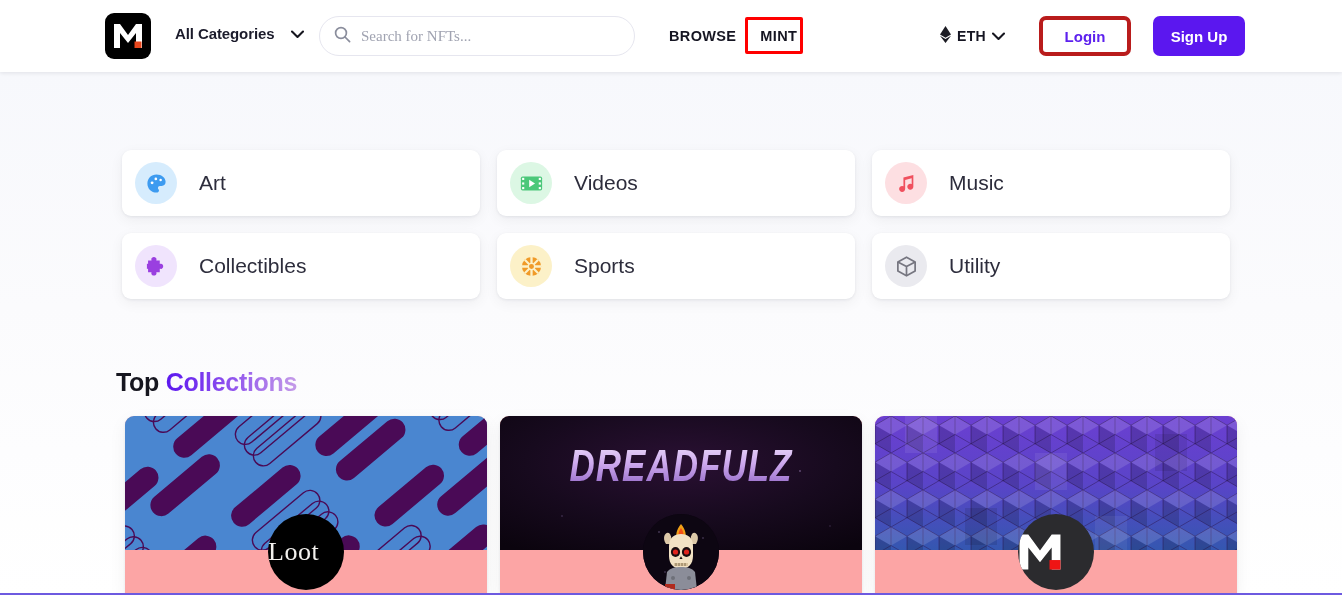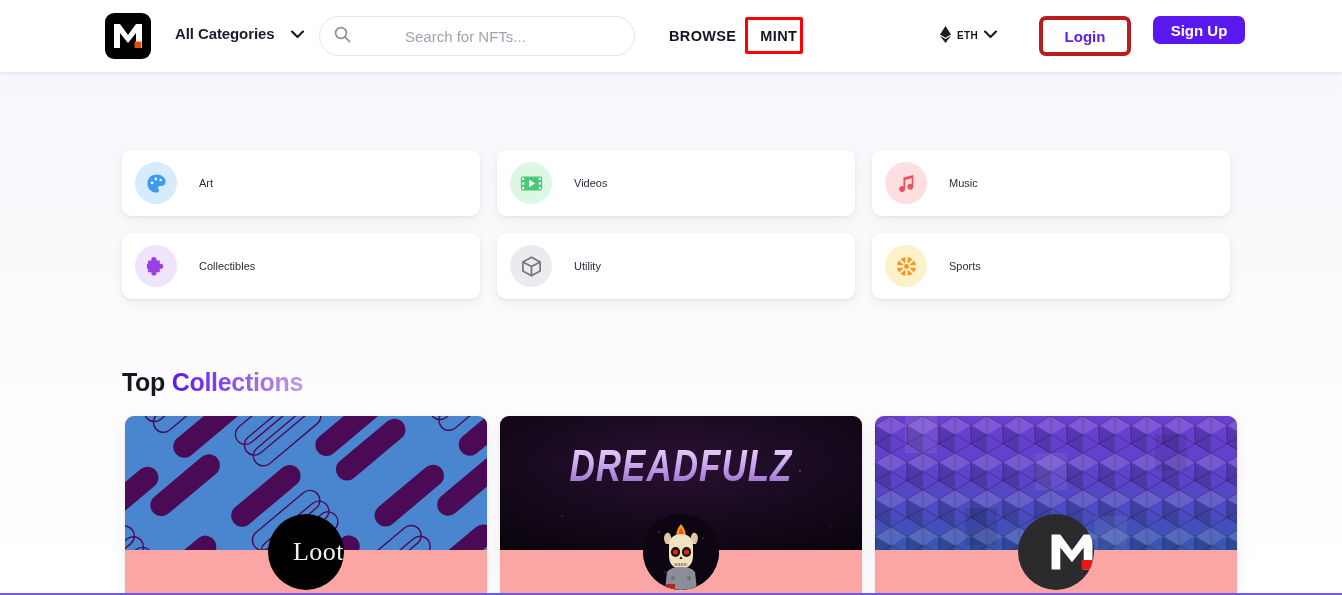--- a/index.html
+++ b/index.html
@@ -44,22 +44,22 @@
 
   .search-wrap {
     position:absolute; left:319px; top:16px;
     width:316px; height:40px;
     border:1px solid #e6e6ef; border-radius:22px;
     background:#ffffff;
     display:flex; align-items:center; padding:0 14px; gap:10px;
   }
   .search-input {
     border:none; outline:none; background:transparent;
-    font-family:Liberation Sans, sans-serif;
-    font-size:15px; color:#2a2a3a; width:260px;margin-left:44px;
+    font-family:Liberation Serif, serif;
+    font-size:15px; color:#2a2a3a; width:260px;
   }
   .search-input::placeholder { color:#a0a3b1; }
 
   .nav {
     position:absolute; left:657px; top:0; height:72px;
     display:flex; align-items:flex-end; gap:0;
   }
   .nav-item {
     font-size:14.5px; font-weight:bold; color:#151522;
     letter-spacing:0.35px; cursor:pointer;
@@ -71,35 +71,35 @@
   .hl-box {
     position:absolute; left:745px; top:17px;
     width:58px; height:37px;
     border:3px solid #ff0000; border-radius:2px;
     pointer-events:none; z-index:30;
   }
 
   .eth-sel {
     position:absolute; left:940px; top:26px;
     display:flex; align-items:center; gap:6px;
-    font-size:10px; font-weight:bold; color:#151522; cursor:pointer;
+    font-size:14px; font-weight:bold; color:#151522; cursor:pointer;
     letter-spacing:0.3px;
   }
 
   .btn-login {
     position:absolute; left:1039px; top:16px;
     width:92px; height:40px; border-radius:7px;
     border:4px solid #b91c1c; background:#ffffff;
     color:#5d21ee; font-size:15px; font-weight:bold;
     font-family:"Liberation Sans", sans-serif;
     cursor:pointer;
   }
   .btn-signup {
     position:absolute; left:1153px; top:16px;
-    width:92px; height:28px; border-radius:7px;
+    width:92px; height:40px; border-radius:7px;
     border:none; background:#5b17ef;
     color:#ffffff; font-size:15px; font-weight:bold;
     font-family:"Liberation Sans", sans-serif;
     cursor:pointer;
   }
 
   
   .cat-grid {
     position:absolute; left:122px; top:150px;
     width:1107px;
@@ -111,25 +111,25 @@
     height:66px; background:#ffffff; border-radius:9px;
     box-shadow:0 1px 3px rgba(16,24,40,0.07), 0 4px 14px rgba(16,24,40,0.055);
     display:flex; align-items:center; padding-left:13px; gap:22px;
     cursor:pointer;
   }
   .cat-ico {
     width:42px; height:42px; border-radius:50%;
     display:flex; align-items:center; justify-content:center;
     flex:0 0 42px;
   }
-  .cat-label { font-size:11px; color:#2d2d3c; }
+  .cat-label { font-size:21px; color:#2d2d3c; }
 
   
   .sec-title {
-    position:absolute; left:122px; top:368px;
+    position:absolute; left:116px; top:368px;
     font-size:25px; font-weight:bold; letter-spacing:-0.3px;text-align:right;
   }
   .sec-title .t1 { color:#16161f; }
   .sec-title .t2 {
     background:linear-gradient(90deg,#5b17ef 0%, #8b4dee 45%, #c49be8 100%);
     -webkit-background-clip:text; background-clip:text;
     -webkit-text-fill-color:transparent; color:#8b4dee;
   }
 
   .coll-grid {
@@ -146,21 +146,21 @@
   }
   .coll-banner {
     position:absolute; left:0; top:0; width:100%; height:134px;
     overflow:hidden;
   }
   .coll-banner svg { display:block; width:100%; height:100%; }
 
   .coll-avatar {
     position:absolute; left:50%; top:98px; transform:translateX(-50%);
     width:76px; height:76px; border-radius:50%;
-    overflow:hidden; display:flex; align-items:center; justify-content:flex-end;
+    overflow:hidden; display:flex; align-items:center; justify-content:flex-start;
     z-index:4;
   }
   .av-loot { background:#000000; }
   .av-loot span {
     font-family:"Liberation Serif", serif; color:#f3f1ee;
     font-size:26px; letter-spacing:0.5px;
   }
   .av-m { background:#2b2b2e; }
   .av-dread { background:#0d0612; }
 
@@ -284,39 +284,39 @@
   <div class="cat-card">
     <div class="cat-ico" style="background:#f0e4fd">
       <svg width="23" height="23" viewBox="0 0 24 24">
         <path d="M9.3 2.2c1.5 0 2.7 1 2.7 2.3 0 .5-.2.9-.2 1.3h3.6v3.5c.4 0 .8-.2 1.3-.2 1.3 0 2.3 1.2 2.3 2.7s-1 2.7-2.3 2.7c-.5 0-.9-.2-1.3-.2v3.6h-3.6c0 .4.2.8.2 1.3 0 1.3-1.2 2.3-2.7 2.3s-2.7-1-2.7-2.3c0-.5.2-.9.2-1.3H3.2v-3.6c-.4 0-.8.2-1.2.2v-5.4c.4 0 .8.2 1.2.2V5.8h3.6c0-.4-.2-.8-.2-1.3 0-1.3 1.2-2.3 2.7-2.3z" fill="#9a3fe0"></path>
       </svg>
     </div>
     <div class="cat-label">Collectibles</div>
   </div>
 
   <div class="cat-card">
-    <div class="cat-ico" style="background:#eaeaef">
-      <svg width="23" height="23" viewBox="0 0 24 24">
-        <path d="M12 2.3 L21 7.2 V16.8 L12 21.7 L3 16.8 V7.2 Z" fill="none" stroke="#767680" stroke-width="1.8" stroke-linejoin="round"></path>
-        <path d="M3 7.2 L12 12.1 L21 7.2 M12 12.1 V21.7" fill="none" stroke="#767680" stroke-width="1.8" stroke-linejoin="round"></path>
-      </svg>
-    </div>
-    <div class="cat-label">Utility</div>
-  </div>
-
-  <div class="cat-card">
     <div class="cat-ico" style="background:#fcf1c8">
       <svg width="23" height="23" viewBox="0 0 24 24">
         <circle cx="12" cy="12" r="10" fill="#f09a28"></circle>
         <path d="M12 2 V22 M2 12 H22" stroke="#fcf1c8" stroke-width="2.4"></path>
         <path d="M5 5 L19 19 M19 5 L5 19" stroke="#fcf1c8" stroke-width="2.2"></path>
         <circle cx="12" cy="12" r="3.3" fill="#f09a28" stroke="#fcf1c8" stroke-width="1.4"></circle>
       </svg>
     </div>
     <div class="cat-label">Sports</div>
+  </div>
+
+  <div class="cat-card">
+    <div class="cat-ico" style="background:#eaeaef">
+      <svg width="23" height="23" viewBox="0 0 24 24">
+        <path d="M12 2.3 L21 7.2 V16.8 L12 21.7 L3 16.8 V7.2 Z" fill="none" stroke="#767680" stroke-width="1.8" stroke-linejoin="round"></path>
+        <path d="M3 7.2 L12 12.1 L21 7.2 M12 12.1 V21.7" fill="none" stroke="#767680" stroke-width="1.8" stroke-linejoin="round"></path>
+      </svg>
+    </div>
+    <div class="cat-label">Utility</div>
   </div>
 </div>
 
 <div class="sec-title">
   <span class="t1">Top </span><span class="t2">Collections</span>
 </div>
 
 <div class="coll-grid">
 
   <div class="coll-card">

